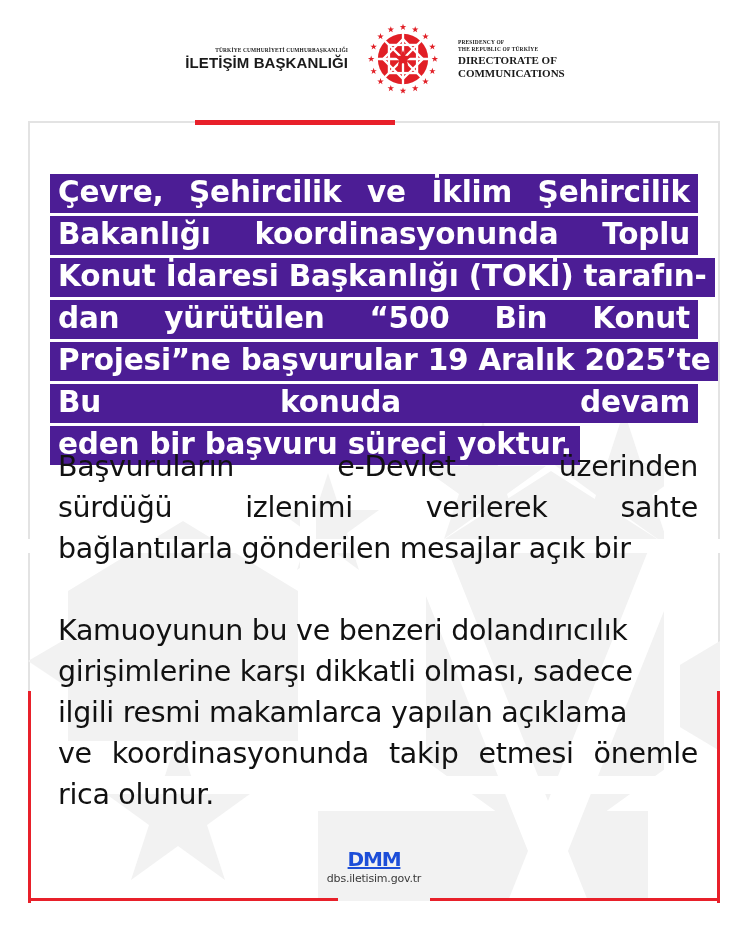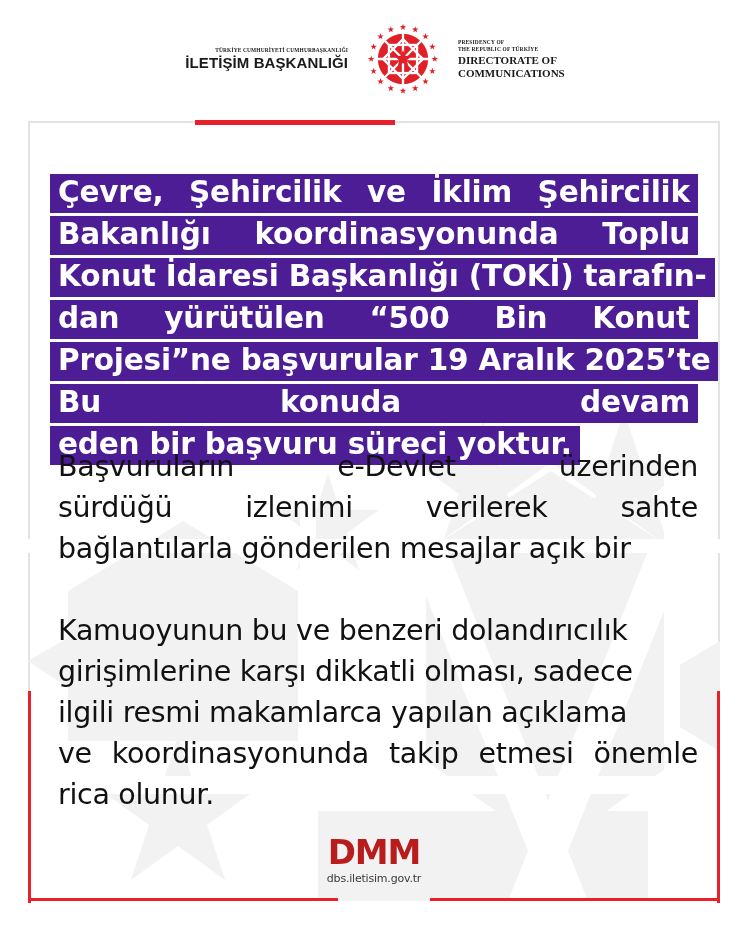--- a/index.html
+++ b/index.html
@@ -194,25 +194,26 @@
     position: absolute;
     left: 0;
     bottom: 16px;
     width: 100%;
     text-align: center;
     z-index: 6;
   }
   .dmm-mark {
     font-family: "DejaVu Sans", sans-serif;
     font-weight: 700;
-    font-size: 34px;
+    font-size: 20px;
     letter-spacing: -1.2px;
-    color: #b91c1c;
+    color: #1d4ed8;
     line-height: 1;
     display: block;
+    text-decoration: underline;
   }
   .dmm-url {
     font-family: "DejaVu Sans", sans-serif;
     font-size: 11px;
     color: #3a3a3a;
     letter-spacing: -0.2px;
     display: block;
     margin-top: 3px;
   }
 </style>

